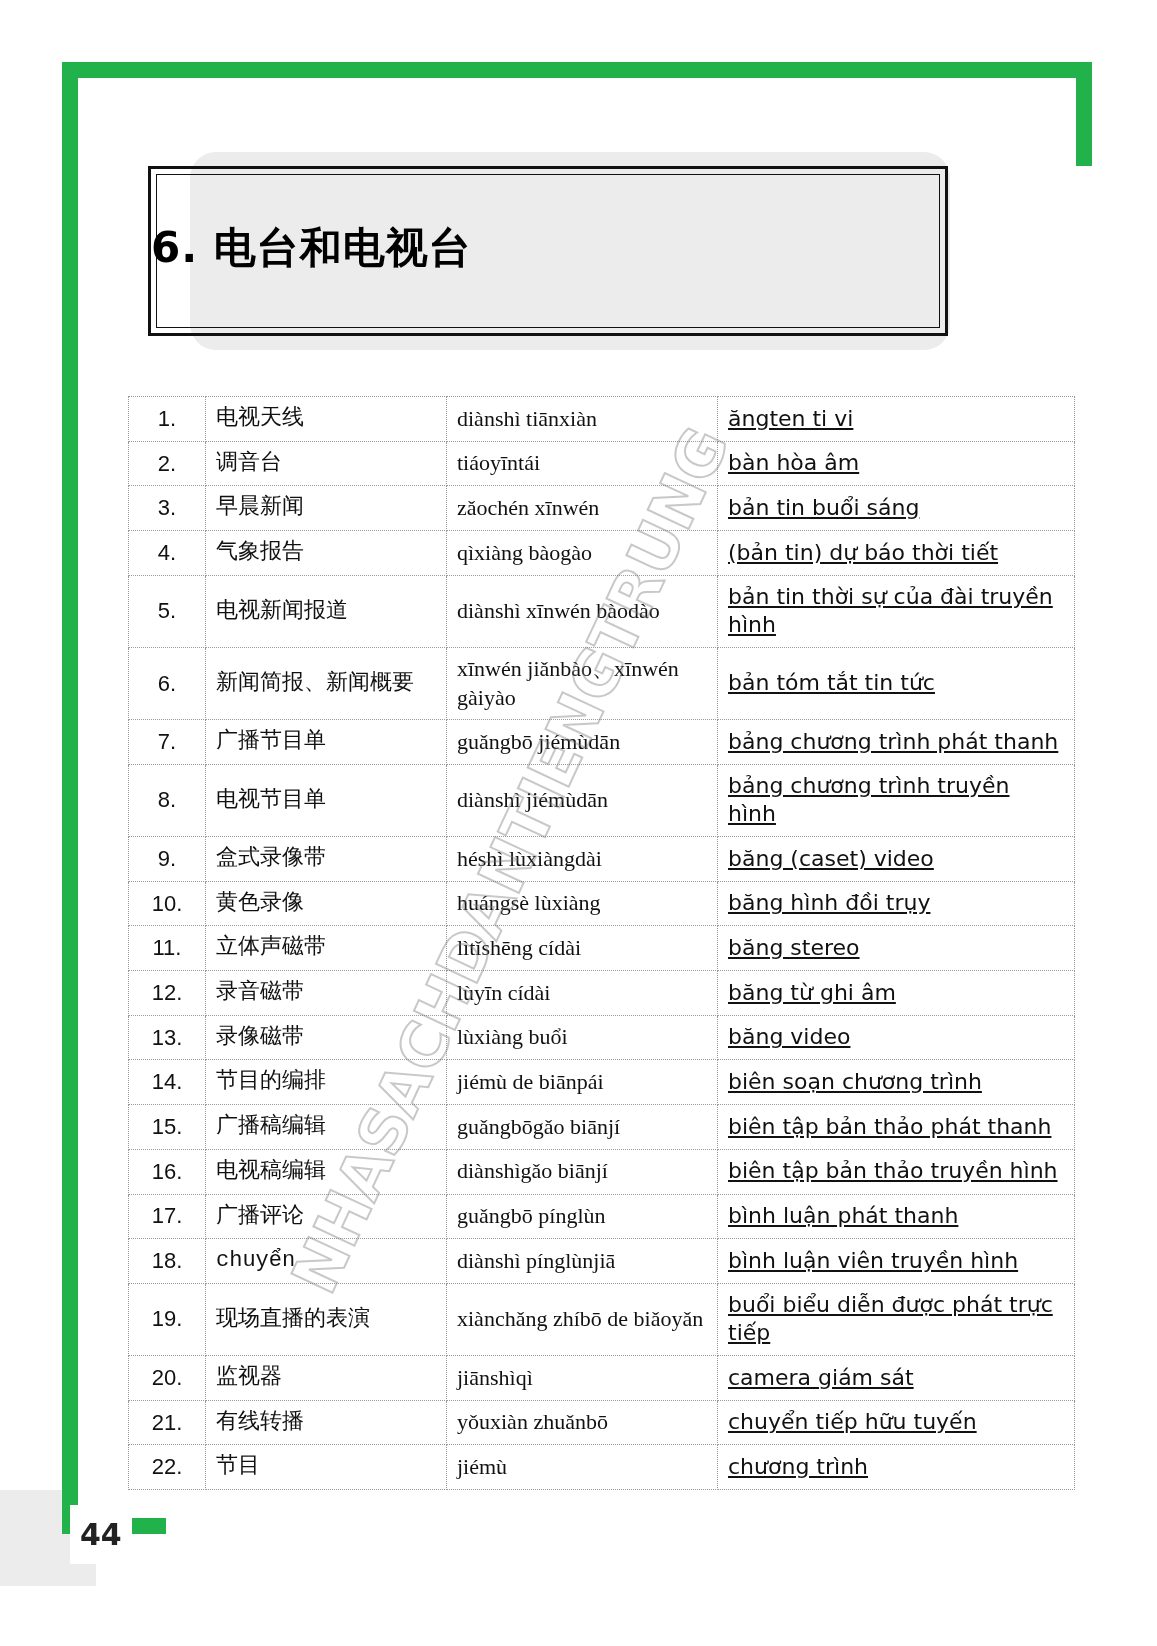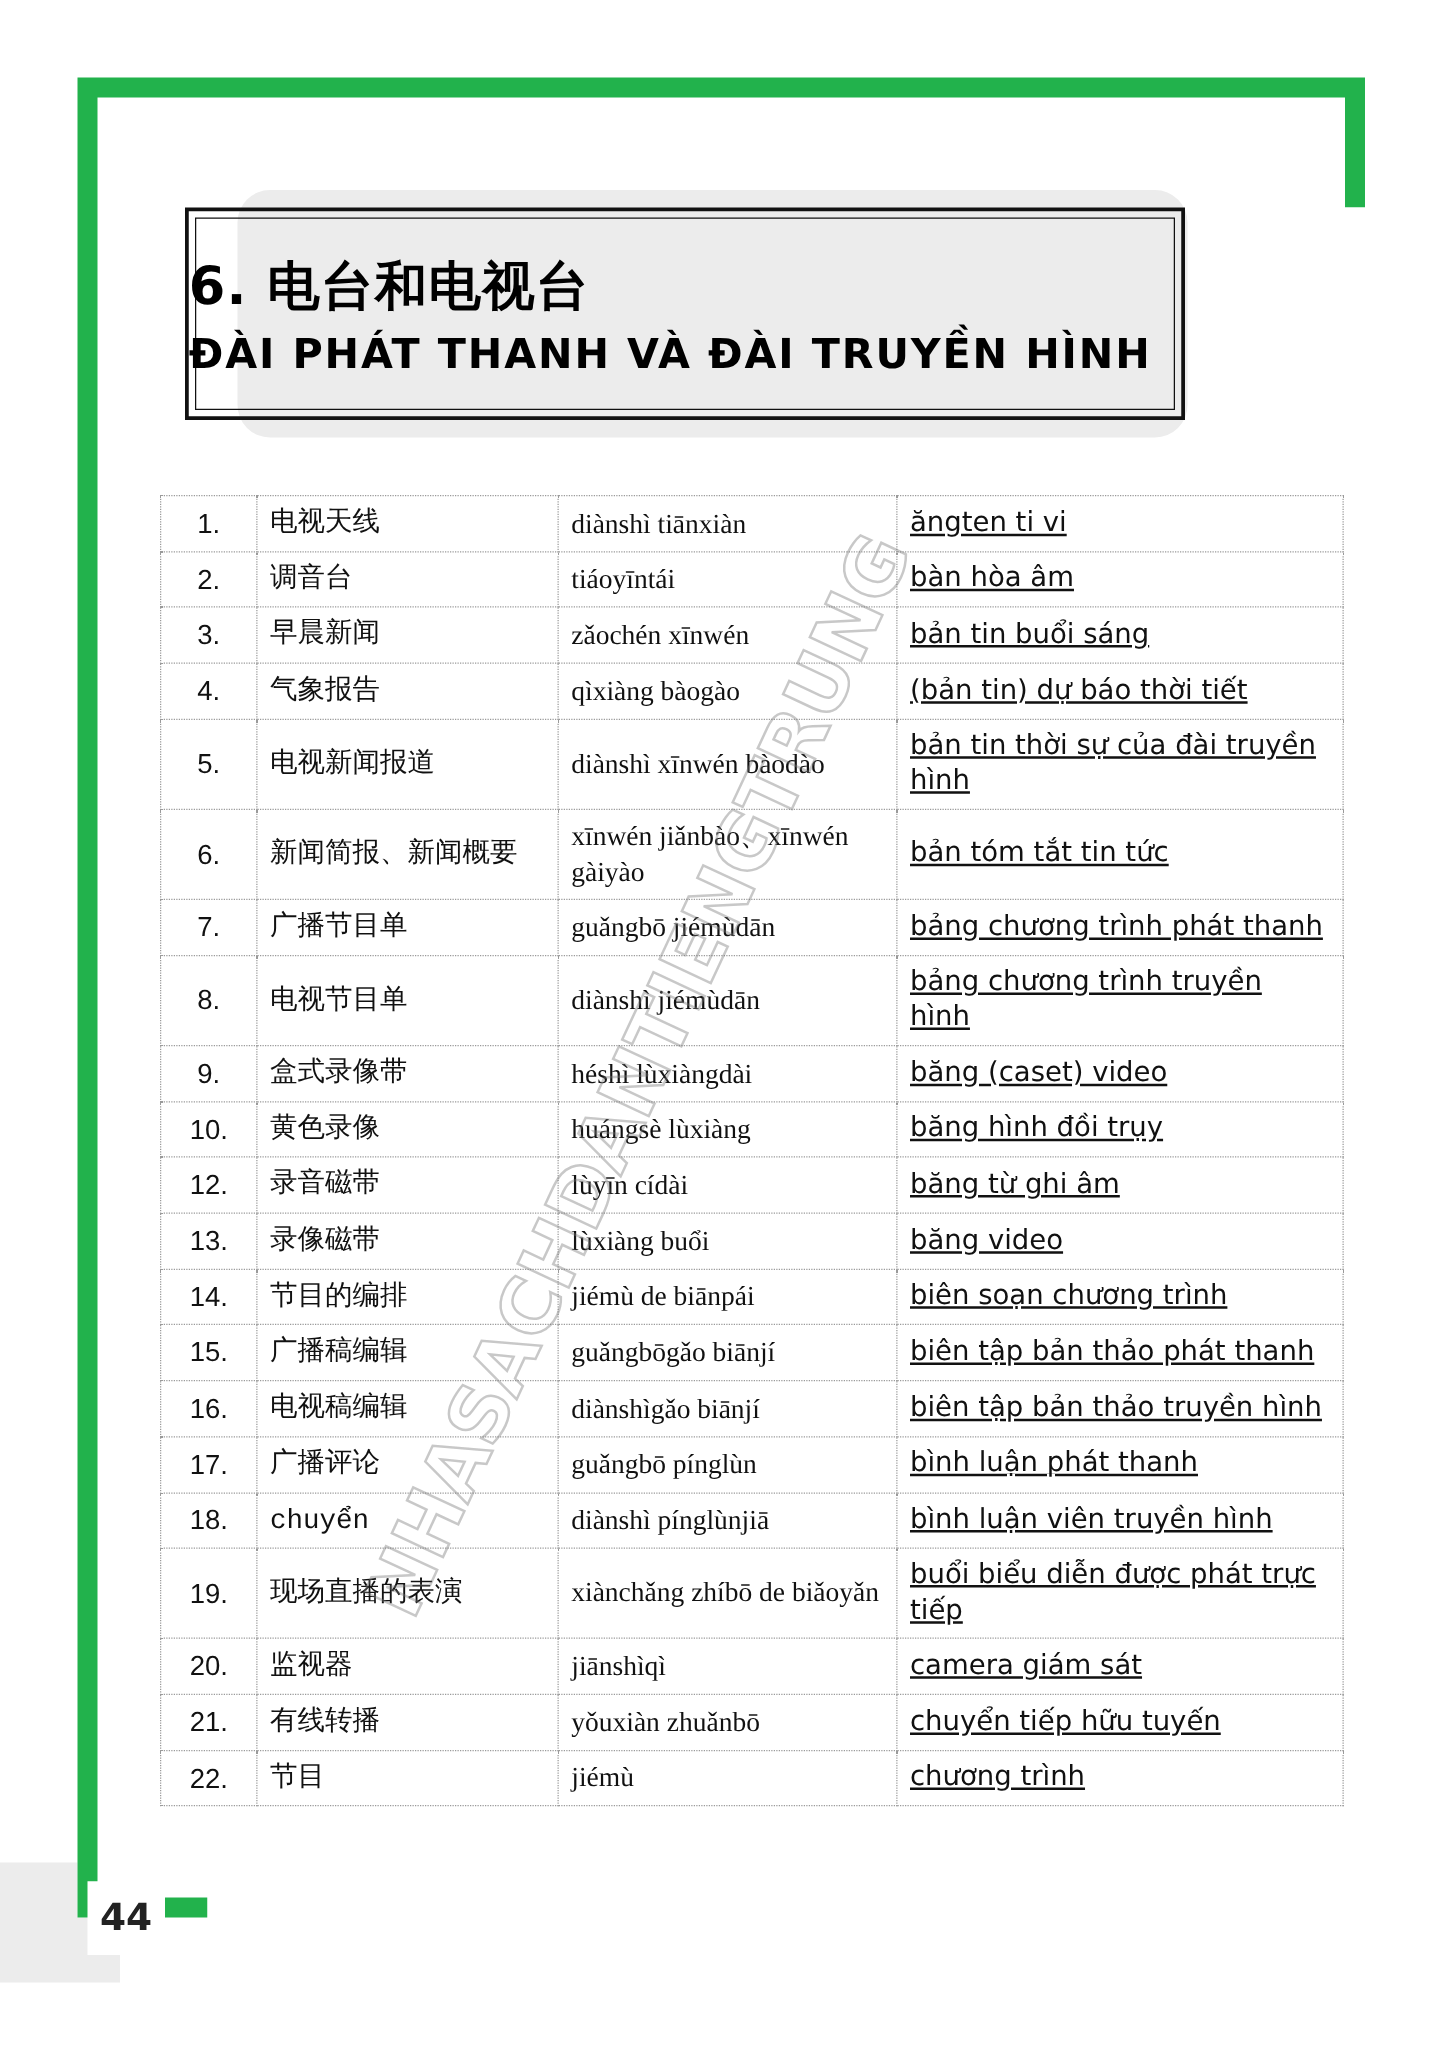--- a/index.html
+++ b/index.html
@@ -184,21 +184,20 @@
   <div class="corner-block"></div>
 
   <div class="green-frame">
     <div class="inner-frame"></div>
   </div>
 
   <div class="title-wrap"></div>
 
   <div class="title-box">
     <div class="title-cn">6. 电台和电视台</div>
-    <div class="title-vi">ĐÀI PHÁT THANH VÀ ĐÀI TRUYỀN HÌNH</div>
   </div>
 
   <div class="watermark">NHASACHDANTIENGTRUNG</div>
 
   <table class="vocab-table">
     <tbody>
       <tr>
         <td class="col-num">1.</td>
         <td class="col-cn">电视天线</td>
         <td class="col-py">diànshì tiānxiàn</td>
@@ -252,20 +251,26 @@
         <td class="col-py">héshì lùxiàngdài</td>
         <td class="col-vi">băng (caset) video</td>
       </tr>
       <tr>
         <td class="col-num">10.</td>
         <td class="col-cn">黄色录像</td>
         <td class="col-py">huángsè lùxiàng</td>
         <td class="col-vi">băng hình đồi trụy</td>
       </tr>
       <tr>
+        <td class="col-num">11.</td>
+        <td class="col-cn">立体声磁带</td>
+        <td class="col-py">lìtǐshēng cídài</td>
+        <td class="col-vi">băng stereo</td>
+      </tr>
+      <tr>
         <td class="col-num">12.</td>
         <td class="col-cn">录音磁带</td>
         <td class="col-py">lùyīn cídài</td>
         <td class="col-vi">băng từ ghi âm</td>
       </tr>
       <tr>
         <td class="col-num">13.</td>
         <td class="col-cn">录像磁带</td>
         <td class="col-py">lùxiàng buổi</td>
         <td class="col-vi">băng video</td>

